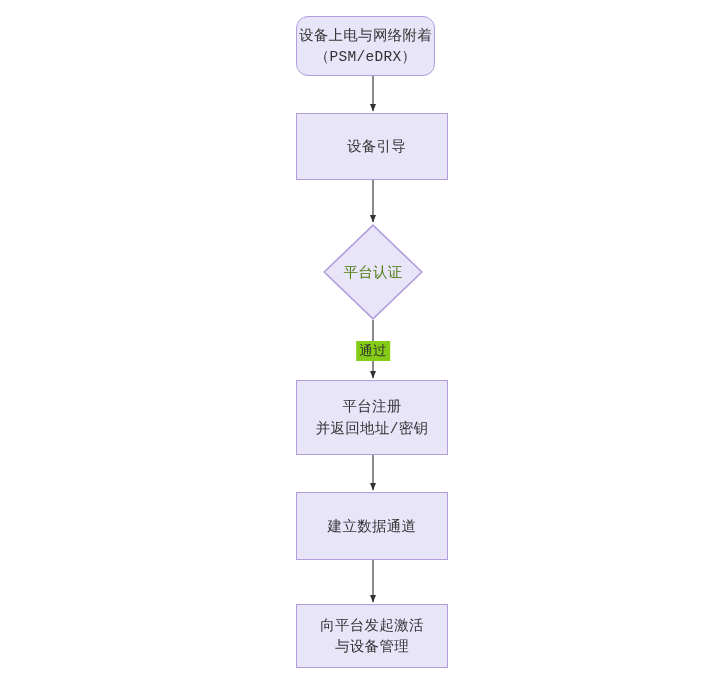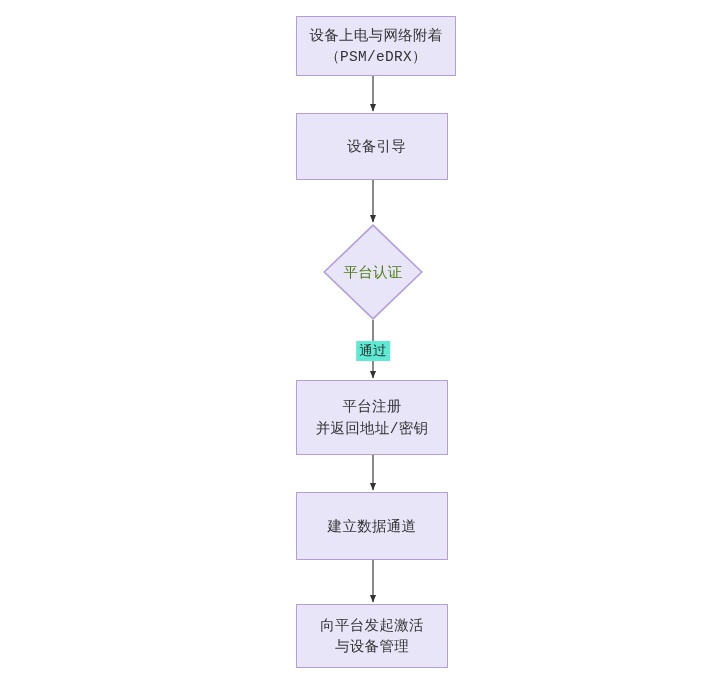--- a/index.html
+++ b/index.html
@@ -59,21 +59,21 @@
     align-items: center;
     justify-content: center;
     color: #4d7c0f;
     font-size: 14.5px;
     letter-spacing: 0.3px;
     white-space: nowrap;
   }
 
   .edge-label {
     position: absolute;
-    background: #5eead4;
+    background: #84cc16;
     color: #333333;
     font-size: 13.5px;
     padding: 1px 3px;
     letter-spacing: 0.3px;
     white-space: nowrap;
     transform: translateX(-50%);
     text-align: center;
   }
 </style>
 </head>
@@ -87,21 +87,21 @@
   </defs>
   <g stroke="#444444" stroke-width="1.25" fill="none" marker-end="url(#arrowhead)">
     <line x1="373" y1="76" x2="373" y2="111"></line>
     <line x1="373" y1="180" x2="373" y2="222"></line>
     <line x1="373" y1="320" x2="373" y2="378"></line>
     <line x1="373" y1="455" x2="373" y2="490"></line>
     <line x1="373" y1="560" x2="373" y2="602"></line>
   </g>
 </svg>
 
-<div class="node" style="left:296px; top:16px; width:160px; height:60px;">
+<div class="node" style="left:296px; top:16px; width:139px; height:60px;border-radius:12px;">
   <span>设备上电与网络附着</span>
   <span class="line2">（PSM/eDRX）</span>
 </div>
 
 <div class="node" style="left:296px; top:113px; width:152px; height:67px;padding-left:9px;">
   <span>设备引导</span>
 </div>
 
 <div class="decision-wrap" style="left:323px; top:224px; width:100px; height:96px;">
   <svg class="decision-shape" viewBox="0 0 100 96" xmlns="http://www.w3.org/2000/svg" preserveAspectRatio="none">

